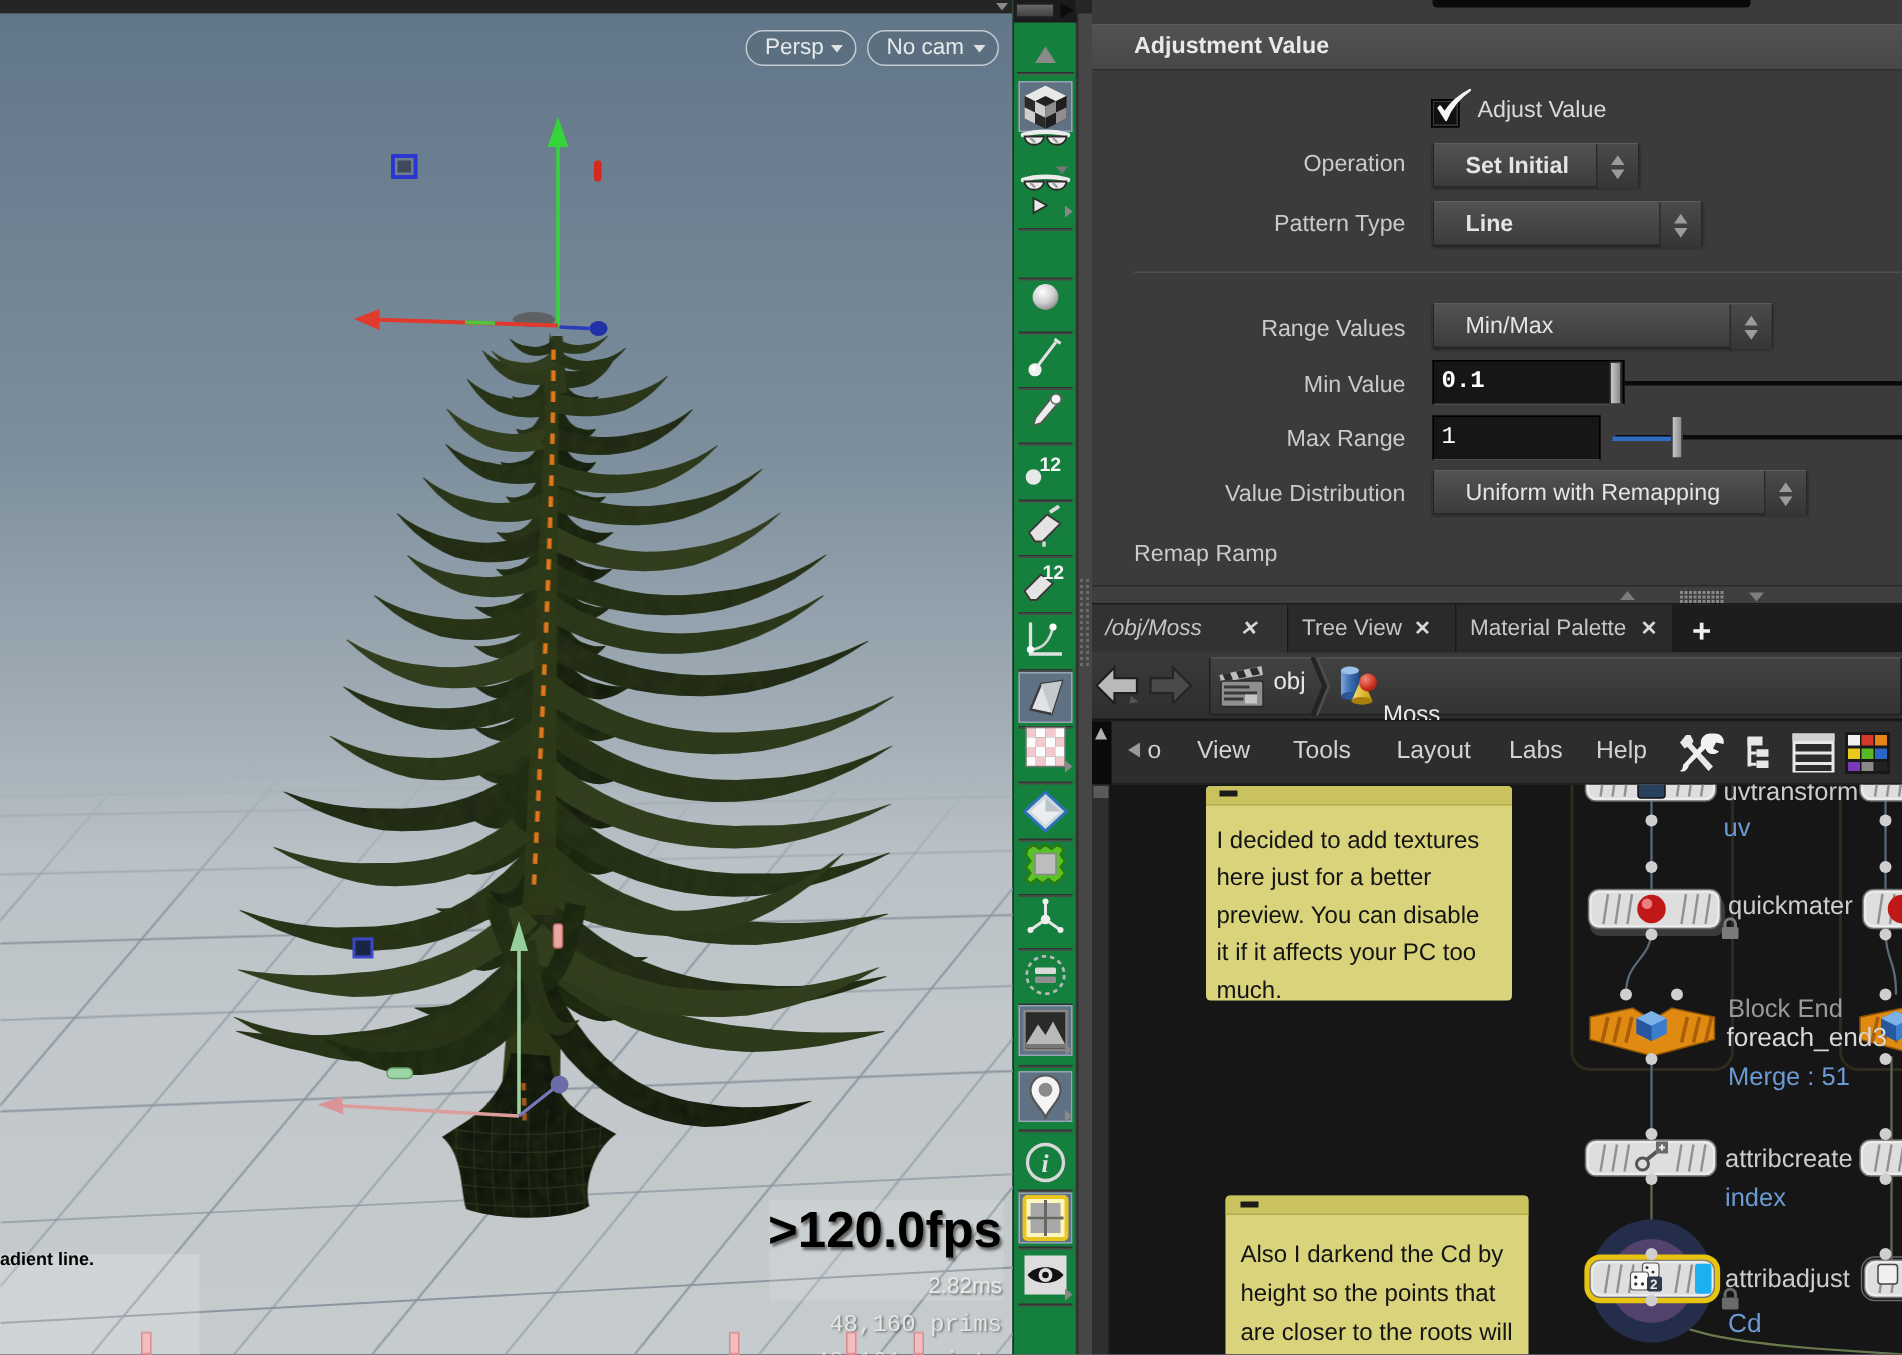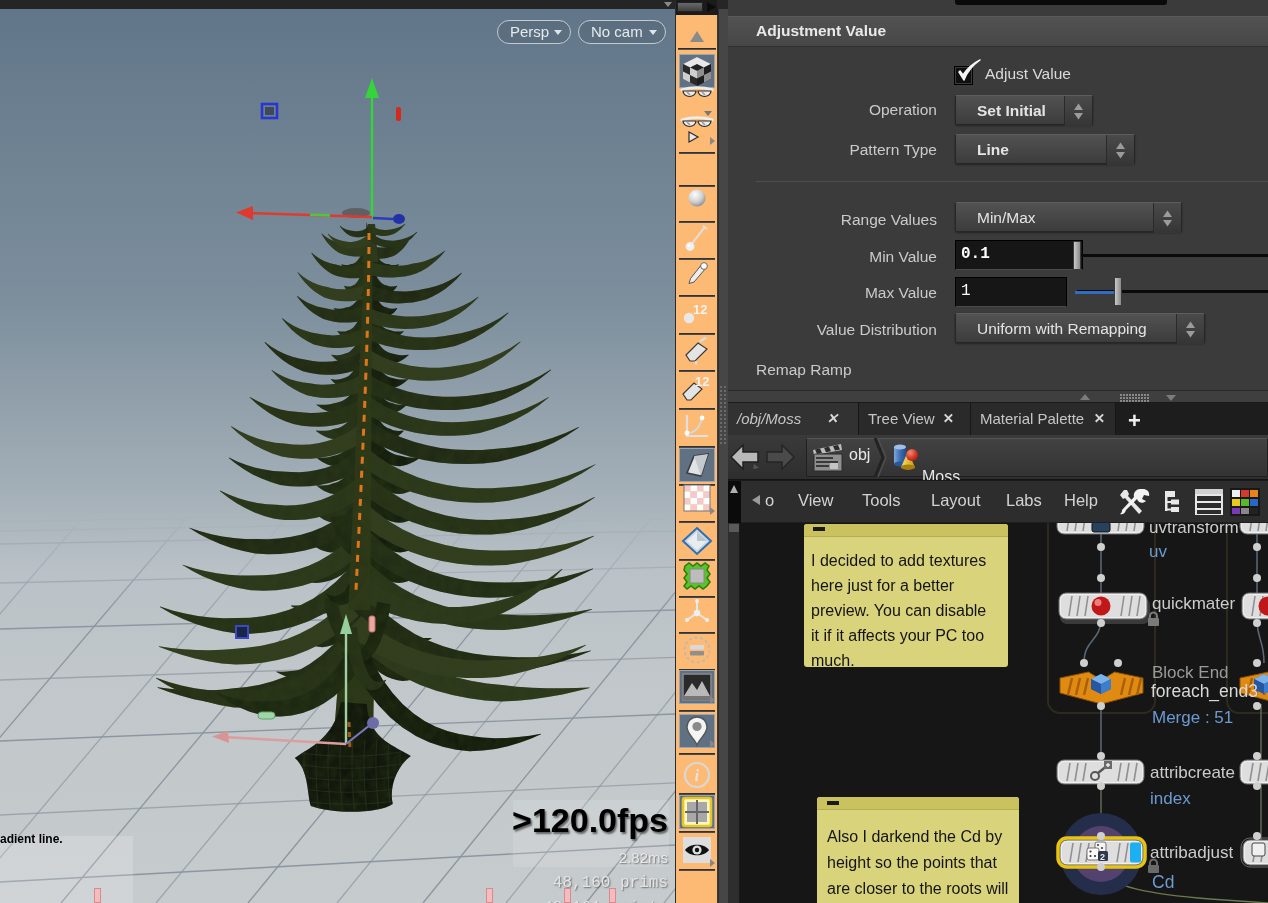--- a/index.html
+++ b/index.html
@@ -217,21 +217,21 @@
 <div style="position:absolute;right:7px;top:849px;font-size:15px;color:#e9e9e9;text-shadow:1px 1px 1.5px rgba(70,70,70,0.7)">2.82ms</div>
 <div style="position:absolute;right:7px;top:874px;font-size:16px;font-family:'Liberation Mono',monospace;color:#e4e4e4;text-shadow:1px 1px 1.5px rgba(70,70,70,0.7)">48,160  prims</div>
 <div style="position:absolute;right:7px;top:899px;font-size:16px;font-family:'Liberation Mono',monospace;color:#e4e4e4;text-shadow:1px 1px 1.5px rgba(70,70,70,0.7)">48,161  points</div>
 <div style="position:absolute;left:0px;top:832px;font-size:12px;font-weight:bold;color:#000000">adient line.</div>
 
 <div style="position:absolute;left:94px;top:888px;width:7px;height:15px;background:#f3bcbe;border:1px solid #d98a8e"></div>
 <div style="position:absolute;left:486px;top:888px;width:7px;height:15px;background:#f3bcbe;border:1px solid #d98a8e"></div>
 <div style="position:absolute;left:564px;top:888px;width:7px;height:15px;background:#f3bcbe;border:1px solid #d98a8e"></div>
 <div style="position:absolute;left:609px;top:888px;width:7px;height:15px;background:#f3bcbe;border:1px solid #d98a8e"></div>
 </div>
-<div style="position:absolute;left:675px;top:0;width:42px;height:903px;background:#fdba74;border-left:1px solid #2a2a2a">
+<div style="position:absolute;left:675px;top:0;width:42px;height:903px;background:#15803d;border-left:1px solid #2a2a2a">
       <div style="position:absolute;left:0;top:0;width:42px;height:15px;background:#1b1b1b"></div>
       <div style="position:absolute;left:1px;top:2px;width:26px;height:10px;background:linear-gradient(#6a6a6a,#3f3f3f);border:1px solid #222"></div>
       <div style="position:absolute;left:31px;top:2px;width:0;height:0;border-left:9px solid #0c0c0c;border-top:5.5px solid transparent;border-bottom:5.5px solid transparent"></div>
       <div style="position:absolute;left:14px;top:31px;width:0;height:0;border-bottom:11px solid #8a8a8a;border-left:7px solid transparent;border-right:7px solid transparent"></div>
       <div style="position:absolute;left:2px;top:49px;width:38px;height:1px;background:#575757"></div>
       <div style="position:absolute;left:2px;top:48px;width:38px;height:1px;background:#2c2c2c"></div>
       <div style="position:absolute;left:3px;top:152px;width:36px;height:1px;background:#333"></div>
       <div style="position:absolute;left:3px;top:153px;width:36px;height:1px;background:#4a4a4a"></div>
       <div style="position:absolute;left:3px;top:185px;width:36px;height:1px;background:#333"></div>
       <div style="position:absolute;left:3px;top:186px;width:36px;height:1px;background:#4a4a4a"></div>
@@ -500,21 +500,21 @@
       <div style="position:absolute;left:28px;top:22px;font-size:15.5px;font-weight:bold;color:#e9e9e9">Adjustment Value</div>
       <div style="position:absolute;left:226px;top:66px;width:19px;height:19px;background:#101010;border:1px solid #000;box-shadow:inset 0 0 0 1px #3a3a3a"></div>
       <svg style="position:absolute;left:226px;top:57px" width="28" height="28" viewBox="0 0 28 28">
         <path d="M5,15 L10,23 C13,15 19,8 26,3 C18,7 13,12 9,18 L6,14 Z" fill="#f5f5f5" stroke="#f5f5f5" stroke-width="1.5" stroke-linejoin="round"></path>
       </svg>
       <div style="position:absolute;left:257px;top:65px;font-size:15.5px;color:#dadada">Adjust Value</div>
       <div style="position:absolute;left:0px;top:101px;width:209px;text-align:right;font-size:15.5px;color:#cacaca;white-space:nowrap">Operation</div>
       <div style="position:absolute;left:0px;top:141px;width:209px;text-align:right;font-size:15.5px;color:#cacaca;white-space:nowrap">Pattern Type</div>
       <div style="position:absolute;left:0px;top:211px;width:209px;text-align:right;font-size:15.5px;color:#cacaca;white-space:nowrap">Range Values</div>
       <div style="position:absolute;left:0px;top:248px;width:209px;text-align:right;font-size:15.5px;color:#cacaca;white-space:nowrap">Min Value</div>
-      <div style="position:absolute;left:0px;top:284px;width:209px;text-align:right;font-size:15.5px;color:#cacaca;white-space:nowrap">Max Value</div>
+      <div style="position:absolute;left:0px;top:284px;width:209px;text-align:right;font-size:15.5px;color:#cacaca;white-space:nowrap">Max Range</div>
       <div style="position:absolute;left:0px;top:321px;width:209px;text-align:right;font-size:15.5px;color:#cacaca;white-space:nowrap">Value Distribution</div>
       <div style="position:absolute;left:28px;top:361px;font-size:15.5px;color:#cacaca">Remap Ramp</div>
       <div style="position:absolute;left:227px;top:95px;width:138px;height:30px;background:linear-gradient(#525252,#3c3c3c);border:1px solid #262626;border-top-color:#5e5e5e;border-radius:2px;box-shadow:0 1px 2px rgba(0,0,0,0.4)">
 <div style="position:absolute;left:21px;top:0;height:30px;display:flex;align-items:center;font-size:15.5px;font-weight:bold;color:#e4e4e4;white-space:nowrap">Set Initial</div>
 <div style="position:absolute;right:0;top:0;width:28px;height:30px;background:linear-gradient(#4a4a4a,#353535);border-left:1px solid #2a2a2a;display:flex;align-items:center;justify-content:center">
 <svg width="11" height="17" viewBox="0 0 11 17">
             <path d="M5.5,0.5 L10,7 L1,7 Z" fill="#9b9b9b"></path>
             <path d="M5.5,16.5 L10,10 L1,10 Z" fill="#9b9b9b"></path>
           </svg>
         </div>

